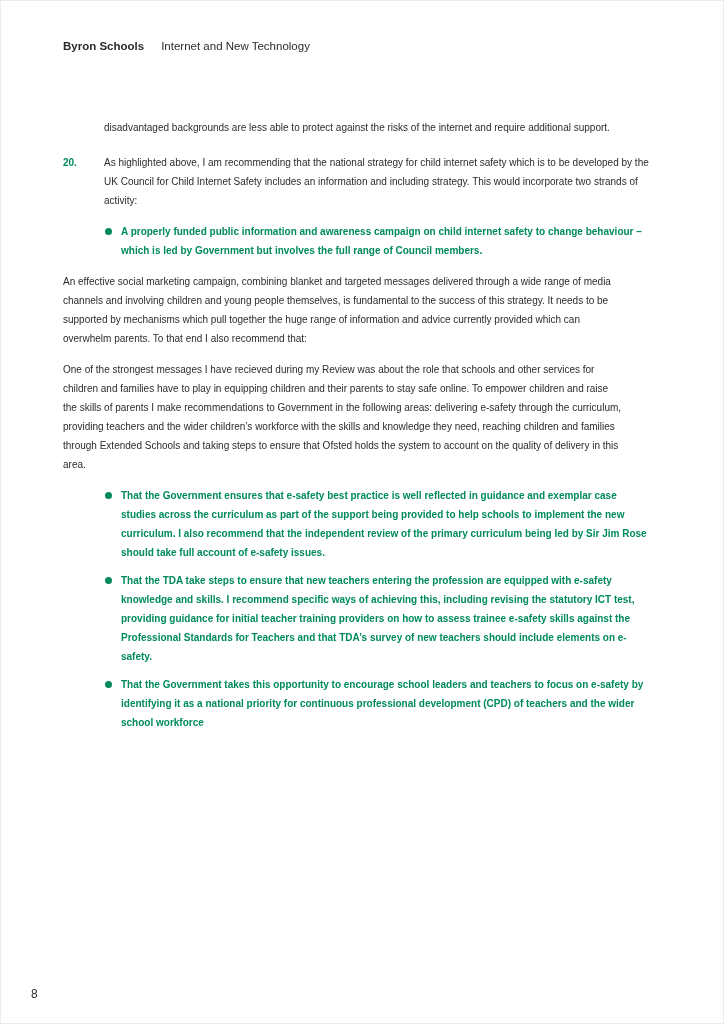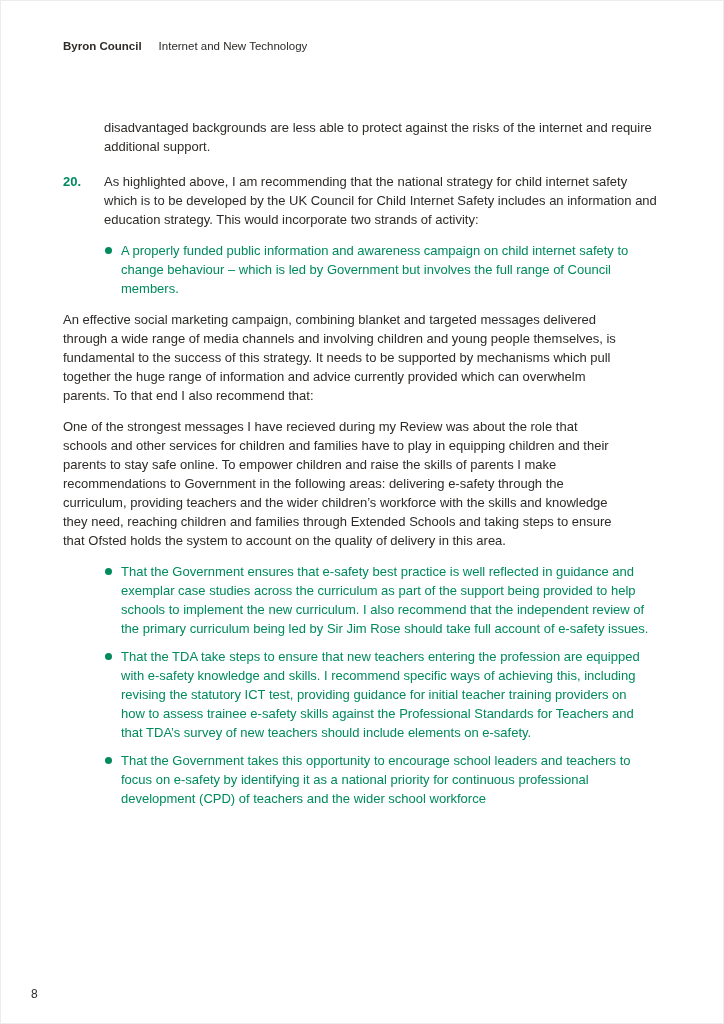--- a/index.html
+++ b/index.html
@@ -29,21 +29,21 @@
   }
   .doc-header .review-title {
     font-weight: bold;
     margin-right: 17px;
   }
   .content {
     position: absolute;
     top: 117px;
     left: 62px;
     width: 602px;
-    font-size: 13px;
+    font-size: 10px;
     line-height: 19px;
   }
   .cont-para {
     margin: 0 0 16px 41px;
     max-width: 560px;
   }
   .numbered {
     display: flex;
     margin: 12px 0 12px 0;
   }
@@ -56,21 +56,21 @@
     margin: 0;
     flex: 1;
     max-width: 560px;
   }
   .bullet {
     position: relative;
     margin: 0 0 9px 41px;
     padding-left: 17px;
     max-width: 528px;
     color: #008a5e;
-    font-weight: normal;
+    font-weight: bold;
   }
   .bullet .dot {
     position: absolute;
     left: 1px;
     top: 6px;
     width: 7px;
     height: 7px;
     border-radius: 50%;
     background: #008a5e;
   }
@@ -87,30 +87,30 @@
     font-size: 12px;
     color: #2e2b28;
   }
 </style>
 </head>
 <body>
 
 <div class="page">
 
   <div class="doc-header">
-    <span class="review-title">Byron Council</span><span>Internet and New Technology</span>
+    <span class="review-title">Byron Schools</span><span>Internet and New Technology</span>
   </div>
 
   <div class="content">
 
     <p class="cont-para">disadvantaged backgrounds are less able to protect against the risks of the internet and require additional support.</p>
 
     <div class="numbered">
       <span class="num">20.</span>
-      <p>As highlighted above, I am recommending that the national strategy for child internet safety which is to be developed by the UK Council for Child Internet Safety includes an information and education strategy. This would incorporate two strands of activity:</p>
+      <p>As highlighted above, I am recommending that the national strategy for child internet safety which is to be developed by the UK Council for Child Internet Safety includes an information and including strategy. This would incorporate two strands of activity:</p>
     </div>
 
     <div class="bullet-group">
       <div class="bullet">
         <span class="dot"></span>
         <p>A properly funded public information and awareness campaign on child internet safety to change behaviour – which is led by Government but involves the full range of Council members.</p>
       </div>
     </div>
 
     <div class="numbered">

